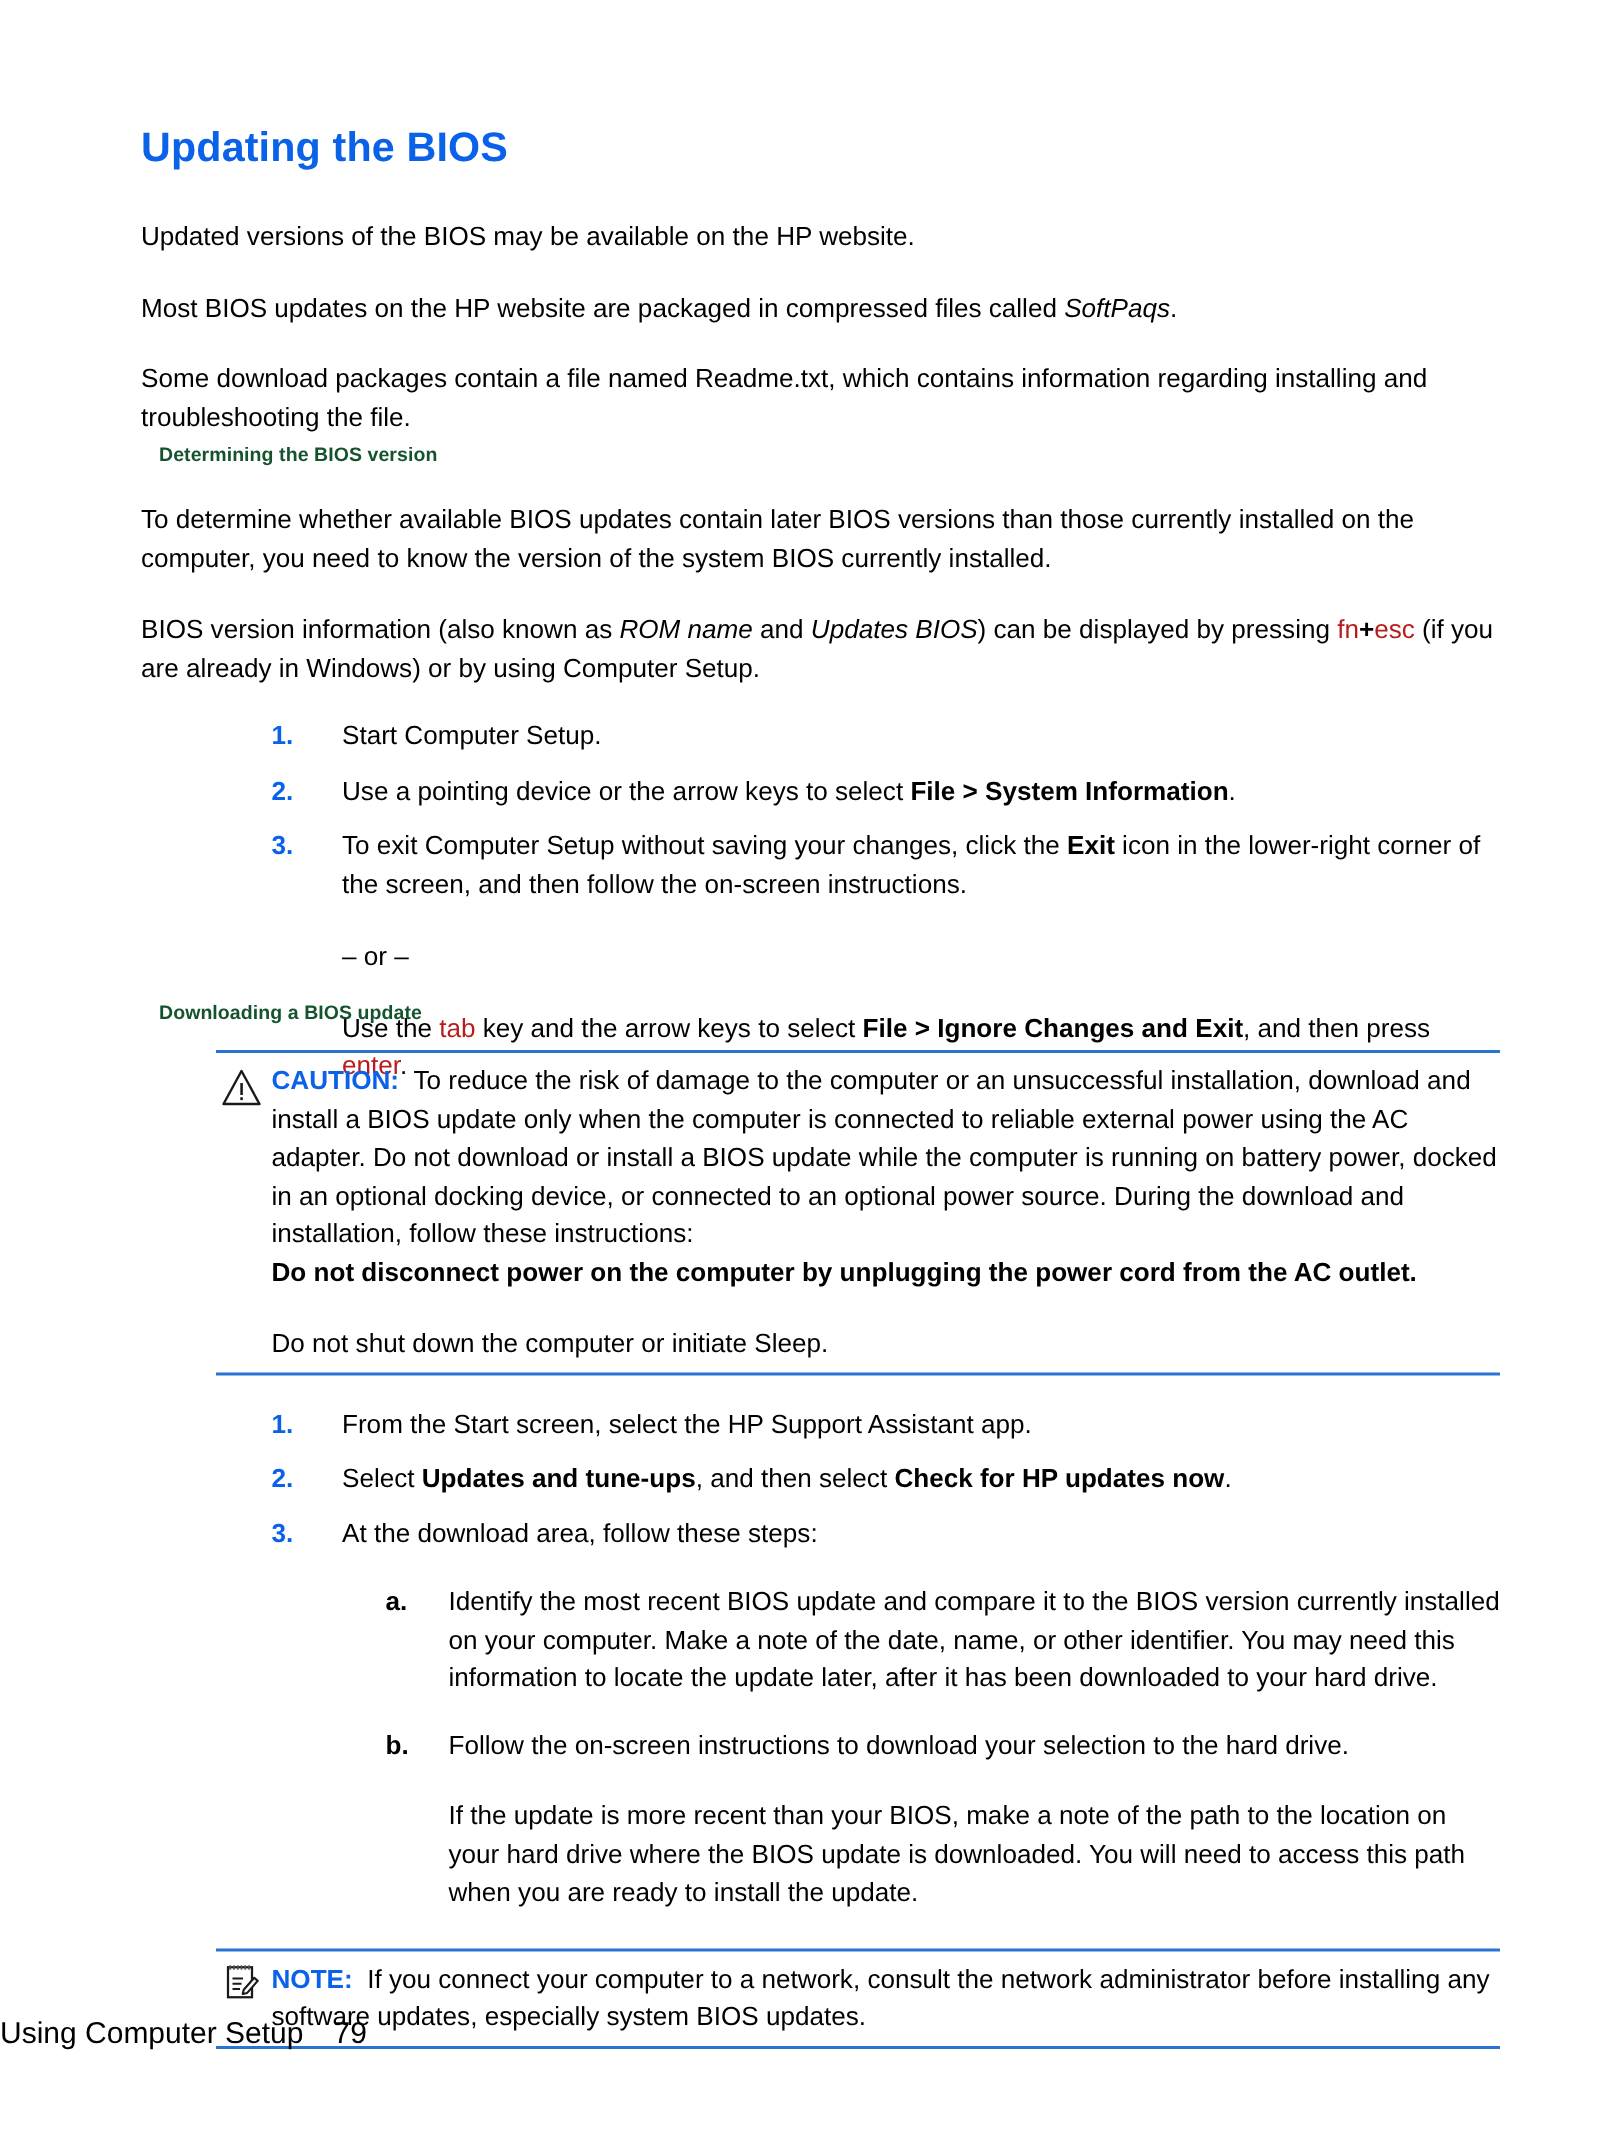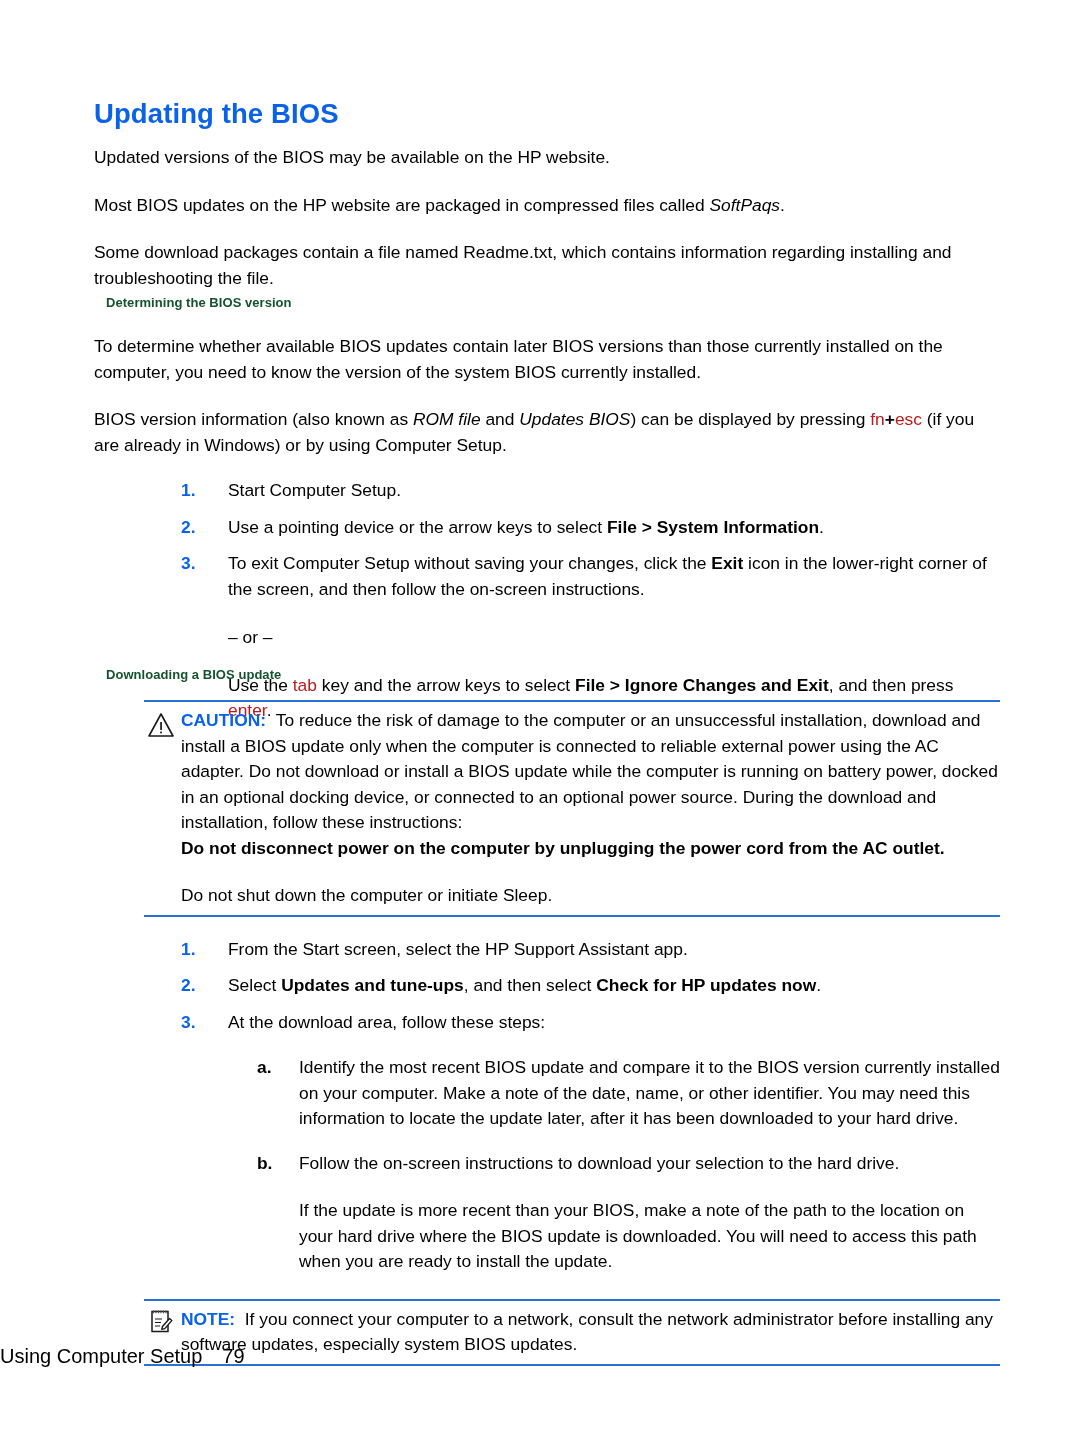--- a/index.html
+++ b/index.html
@@ -20,21 +20,21 @@
     width: 1080px;
     height: 1437px;
     box-sizing: border-box;
     padding: 0;
   }
 
   
   h1.doc-h1 {
     position: absolute;
     left: 94px;
-    top: 98px;
+    top: 82px;
     margin: 0;
     font-size: 27.5px;
     font-weight: bold;
     color: #0a62e8;
     letter-spacing: 0.1px;
   }
   h2.doc-h2 {
     margin: 12px;
     font-size: 13px;
     font-weight: bold;
@@ -159,21 +159,21 @@
     <p class="para indent">Updated versions of the BIOS may be available on the HP website.</p>
     <p class="para indent" style="margin-top:22px;"><span>Most BIOS updates on the HP website are packaged in compressed files called </span><span class="i">SoftPaqs</span><span>.</span></p>
     <p class="para indent" style="margin-top:22px;">Some download packages contain a file named Readme.txt, which contains information regarding installing and troubleshooting the file.</p>
   </div>
 
   <div class="body-col" style="top:283px;">
     <h2 class="doc-h2">Determining the BIOS version</h2>
 
     <p class="para indent" style="margin-top:24px;">To determine whether available BIOS updates contain later BIOS versions than those currently installed on the computer, you need to know the version of the system BIOS currently installed.</p>
 
-    <p class="para indent" style="margin-top:22px;"><span>BIOS version information (also known as </span><span class="i">ROM file</span><span> and </span><span class="i">Updates BIOS</span><span>) can be displayed by pressing </span><span class="key">fn</span><span class="plus">+</span><span class="key">esc</span><span> (if you are already in Windows) or by using Computer Setup.</span></p>
+    <p class="para indent" style="margin-top:22px;"><span>BIOS version information (also known as </span><span class="i">ROM name</span><span> and </span><span class="i">Updates BIOS</span><span>) can be displayed by pressing </span><span class="key">fn</span><span class="plus">+</span><span class="key">esc</span><span> (if you are already in Windows) or by using Computer Setup.</span></p>
 
     <ol class="olist" style="margin-top:20px;">
       <li>
         <span class="marker">1.</span>
         <span>Start Computer Setup.</span>
       </li>
       <li style="margin-top:11px;">
         <span class="marker">2.</span>
         <span>Use a pointing device or the arrow keys to select </span><span class="b">File &gt; System Information</span><span>.</span>
       </li>

